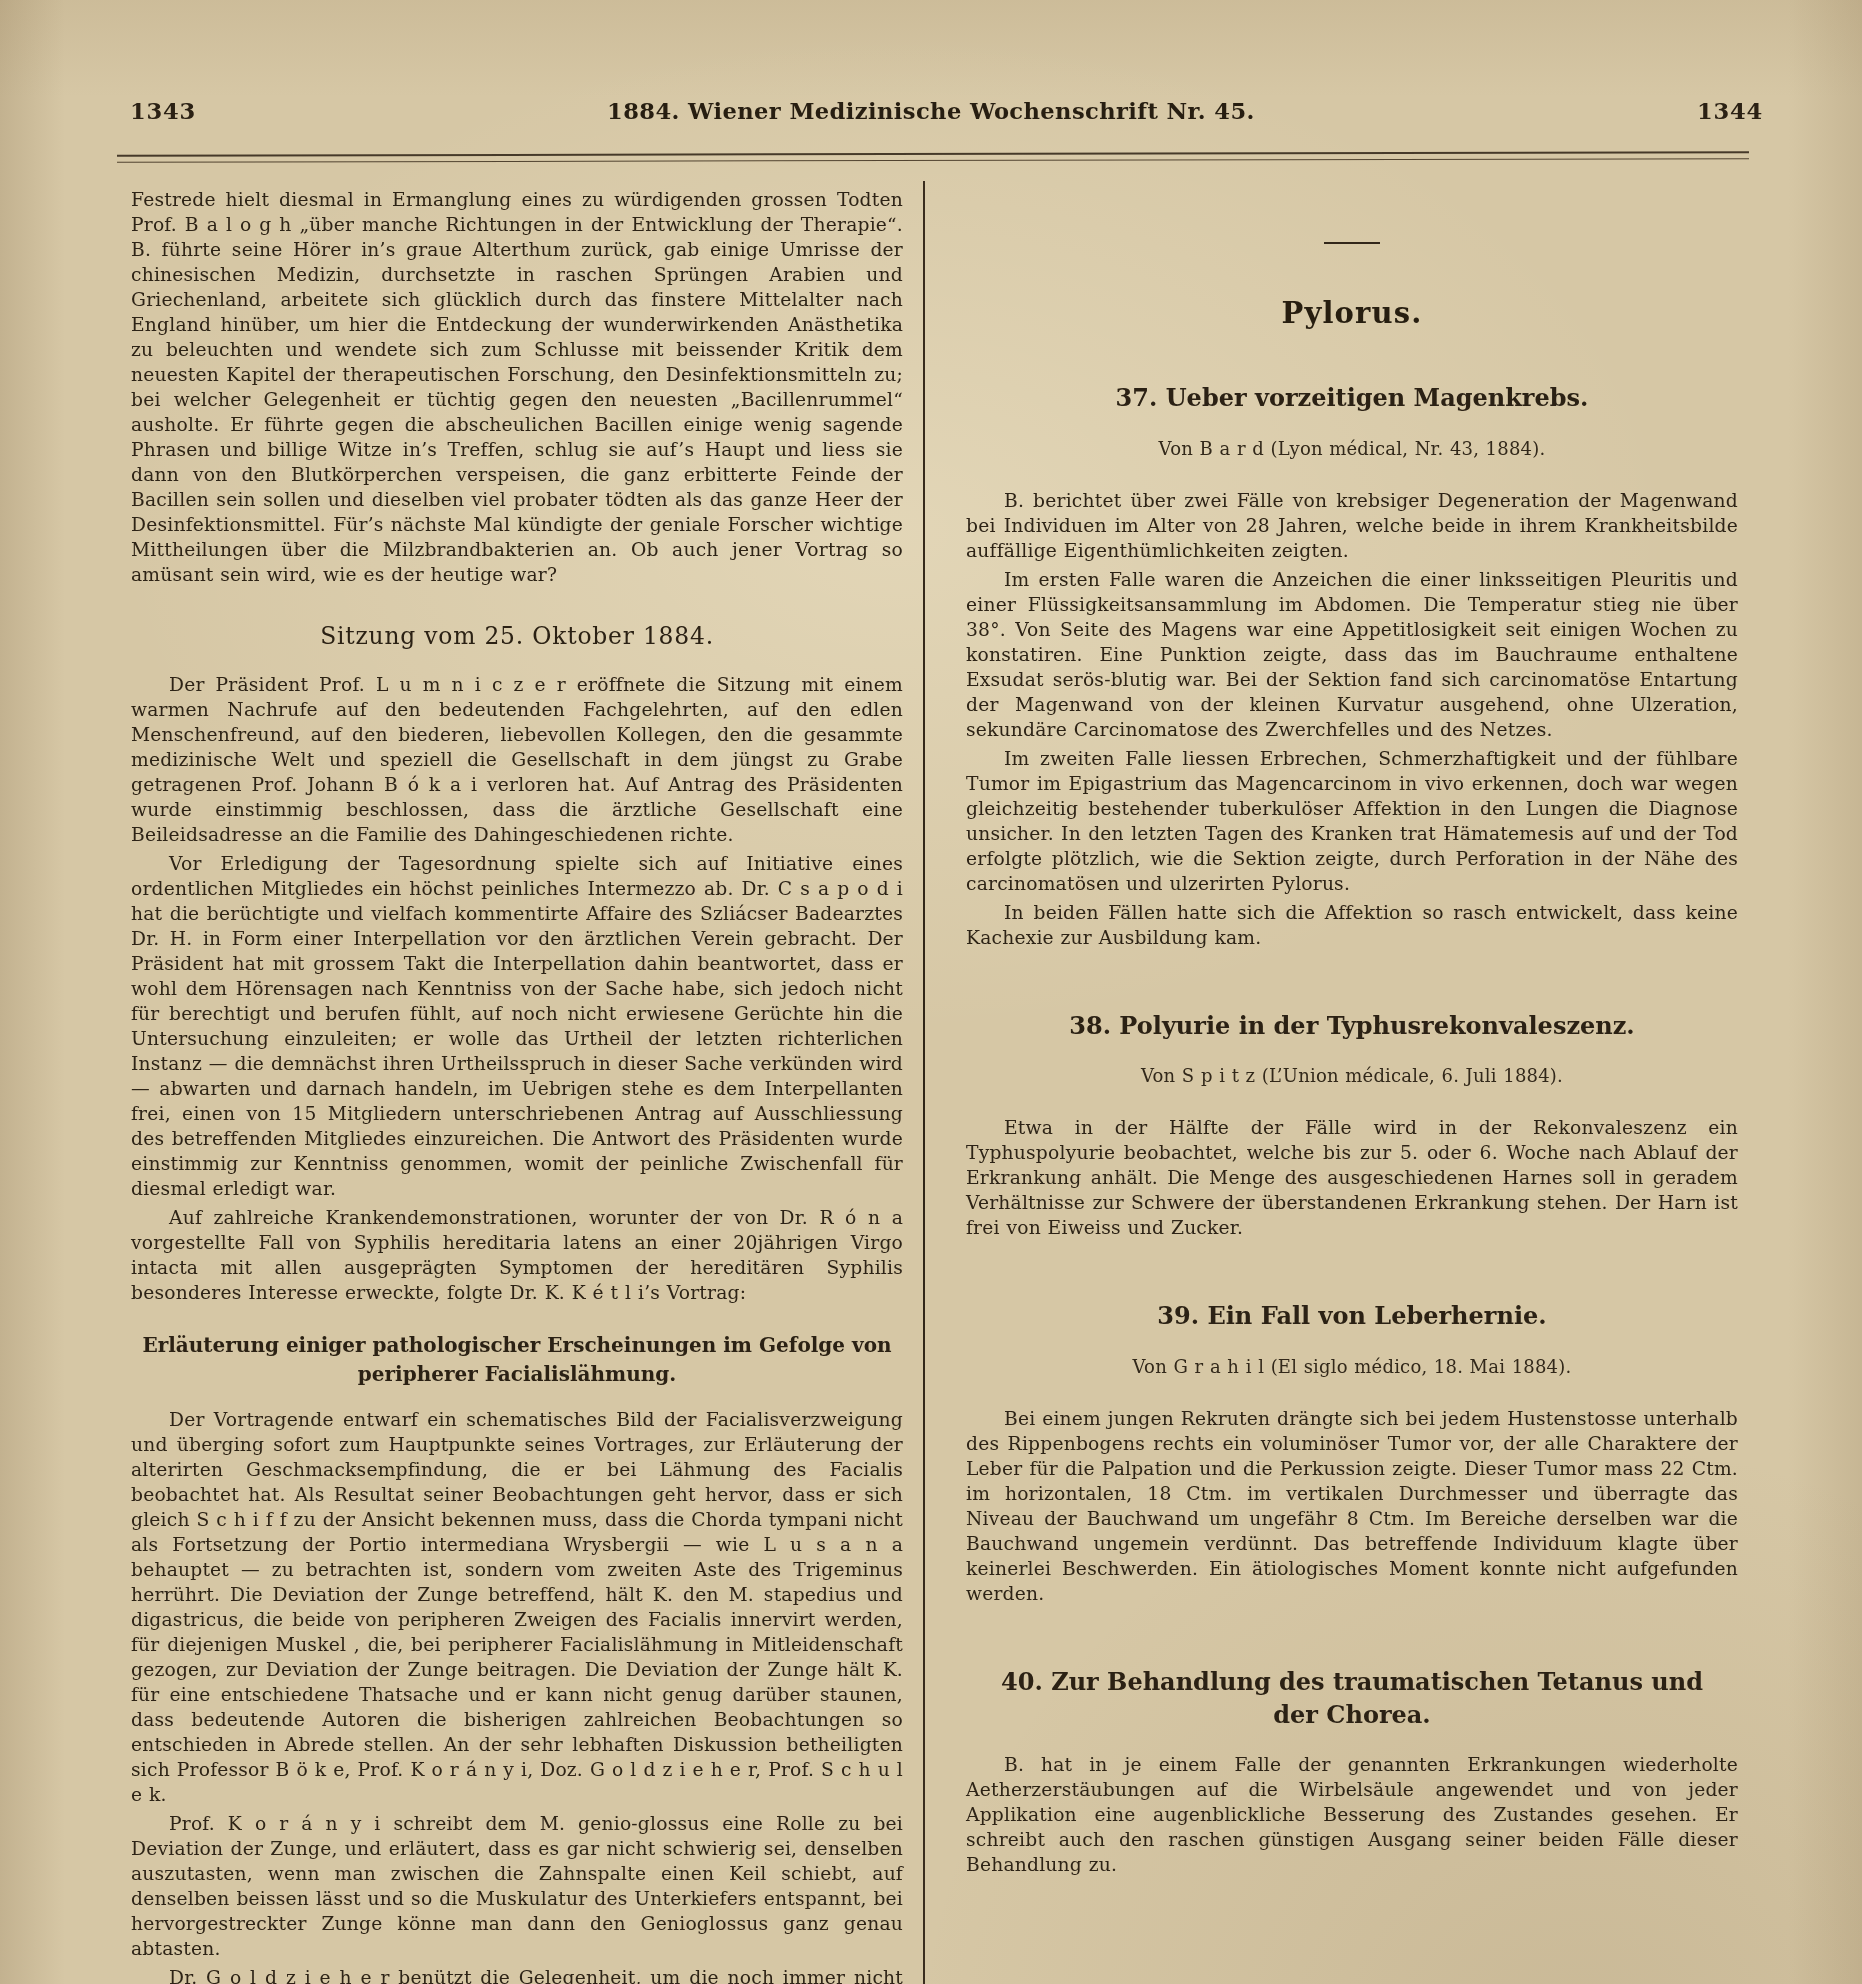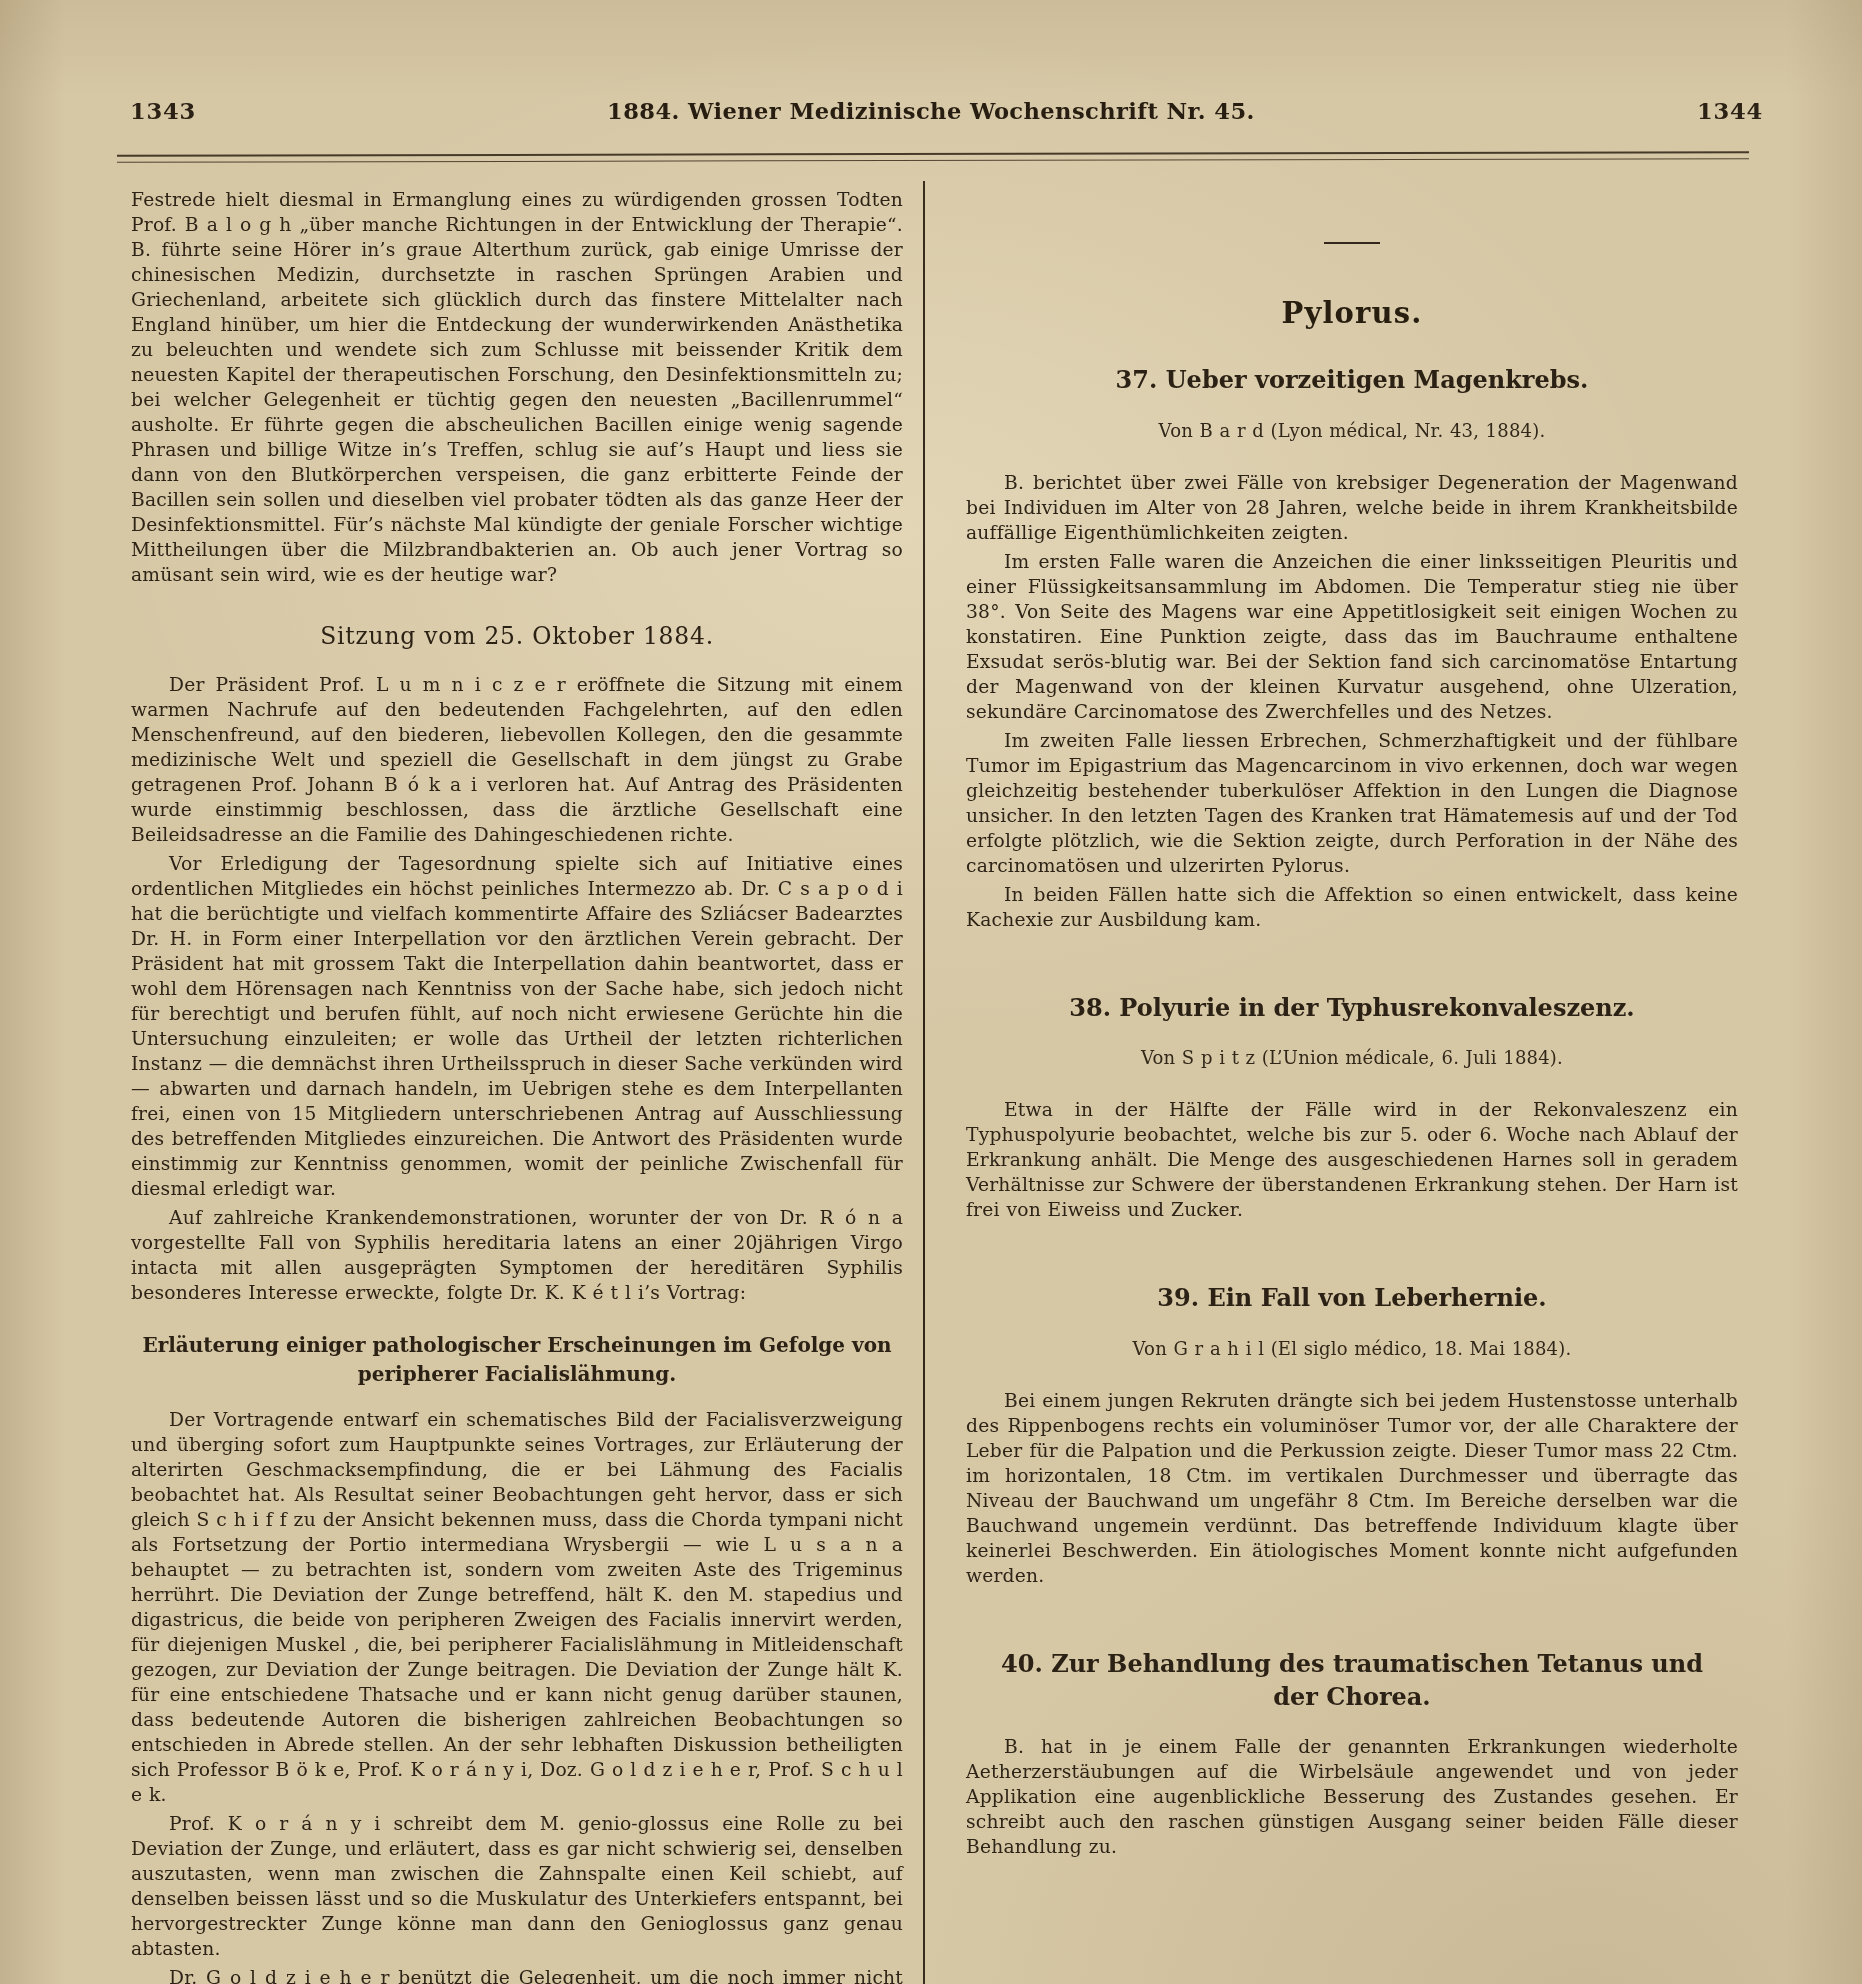--- a/index.html
+++ b/index.html
@@ -66,21 +66,21 @@
   .jr-rule{width:56px;height:2.4px;background:#32271a;margin:59px auto 0 auto;}
   .section-title{
     margin:52px 0 0 0;text-align:center;
     font-size:29px;font-weight:bold;letter-spacing:.04em;color:#271e10;
   }
   .article{margin:0;}
   .article-heading{
     margin:59px 16px 21.4px 16px;text-align:center;
     font-size:24px;font-weight:bold;line-height:33px;color:#2b2114;
   }
-  .article .article-heading.first{margin-top:33px;}
+  .article .article-heading.first{margin-top:51px;}
   .byline{
     margin:0 0 27px 0 !important;text-align:center;
     font-size:18px;letter-spacing:0.2px;color:#32281a;
   }
 </style>
 </head>
 <body>
 
 <div class="page">
 
@@ -108,21 +108,21 @@
   <div class="col right" id="right-col">
     <div class="jr-rule"></div>
     <div class="section-title">Pylorus.</div>
     <div id="articles">
         <div class="article">
           <div class="article-heading first">37. Ueber vorzeitigen Magenkrebs.</div>
           <p class="body-p byline">Von B a r d (Lyon médical, Nr. 43, 1884).</p>
           <p class="body-p indent">B. berichtet über zwei Fälle von krebsiger Degeneration der Magenwand bei Individuen im Alter von 28 Jahren, welche beide in ihrem Krankheitsbilde auffällige Eigenthümlichkeiten zeigten.</p>
           <p class="body-p indent">Im ersten Falle waren die Anzeichen die einer linksseitigen Pleuritis und einer Flüssigkeitsansammlung im Abdomen. Die Temperatur stieg nie über 38°. Von Seite des Magens war eine Appetitlosigkeit seit einigen Wochen zu konstatiren. Eine Punktion zeigte, dass das im Bauchraume enthaltene Exsudat serös-blutig war. Bei der Sektion fand sich carcinomatöse Entartung der Magenwand von der kleinen Kurvatur ausgehend, ohne Ulzeration, sekundäre Carcinomatose des Zwerchfelles und des Netzes.</p>
           <p class="body-p indent">Im zweiten Falle liessen Erbrechen, Schmerzhaftigkeit und der fühlbare Tumor im Epigastrium das Magencarcinom in vivo erkennen, doch war wegen gleichzeitig bestehender tuberkulöser Affektion in den Lungen die Diagnose unsicher. In den letzten Tagen des Kranken trat Hämatemesis auf und der Tod erfolgte plötzlich, wie die Sektion zeigte, durch Perforation in der Nähe des carcinomatösen und ulzerirten Pylorus.</p>
-          <p class="body-p indent">In beiden Fällen hatte sich die Affektion so einen entwickelt, dass keine Kachexie zur Ausbildung kam.</p>
+          <p class="body-p indent">In beiden Fällen hatte sich die Affektion so rasch entwickelt, dass keine Kachexie zur Ausbildung kam.</p>
         </div>
         <div class="article">
           <div class="article-heading">38. Polyurie in der Typhusrekonvaleszenz.</div>
           <p class="body-p byline">Von S p i t z (L’Union médicale, 6. Juli 1884).</p>
           <p class="body-p indent">Etwa in der Hälfte der Fälle wird in der Rekonvaleszenz ein Typhuspolyurie beobachtet, welche bis zur 5. oder 6. Woche nach Ablauf der Erkrankung anhält. Die Menge des ausgeschiedenen Harnes soll in geradem Verhältnisse zur Schwere der überstandenen Erkrankung stehen. Der Harn ist frei von Eiweiss und Zucker.</p>
         </div>
         <div class="article">
           <div class="article-heading">39. Ein Fall von Leberhernie.</div>
           <p class="body-p byline">Von G r a h i l (El siglo médico, 18. Mai 1884).</p>
           <p class="body-p indent">Bei einem jungen Rekruten drängte sich bei jedem Hustenstosse unterhalb des Rippenbogens rechts ein voluminöser Tumor vor, der alle Charaktere der Leber für die Palpation und die Perkussion zeigte. Dieser Tumor mass 22 Ctm. im horizontalen, 18 Ctm. im vertikalen Durchmesser und überragte das Niveau der Bauchwand um ungefähr 8 Ctm. Im Bereiche derselben war die Bauchwand ungemein verdünnt. Das betreffende Individuum klagte über keinerlei Beschwerden. Ein ätiologisches Moment konnte nicht aufgefunden werden.</p>

